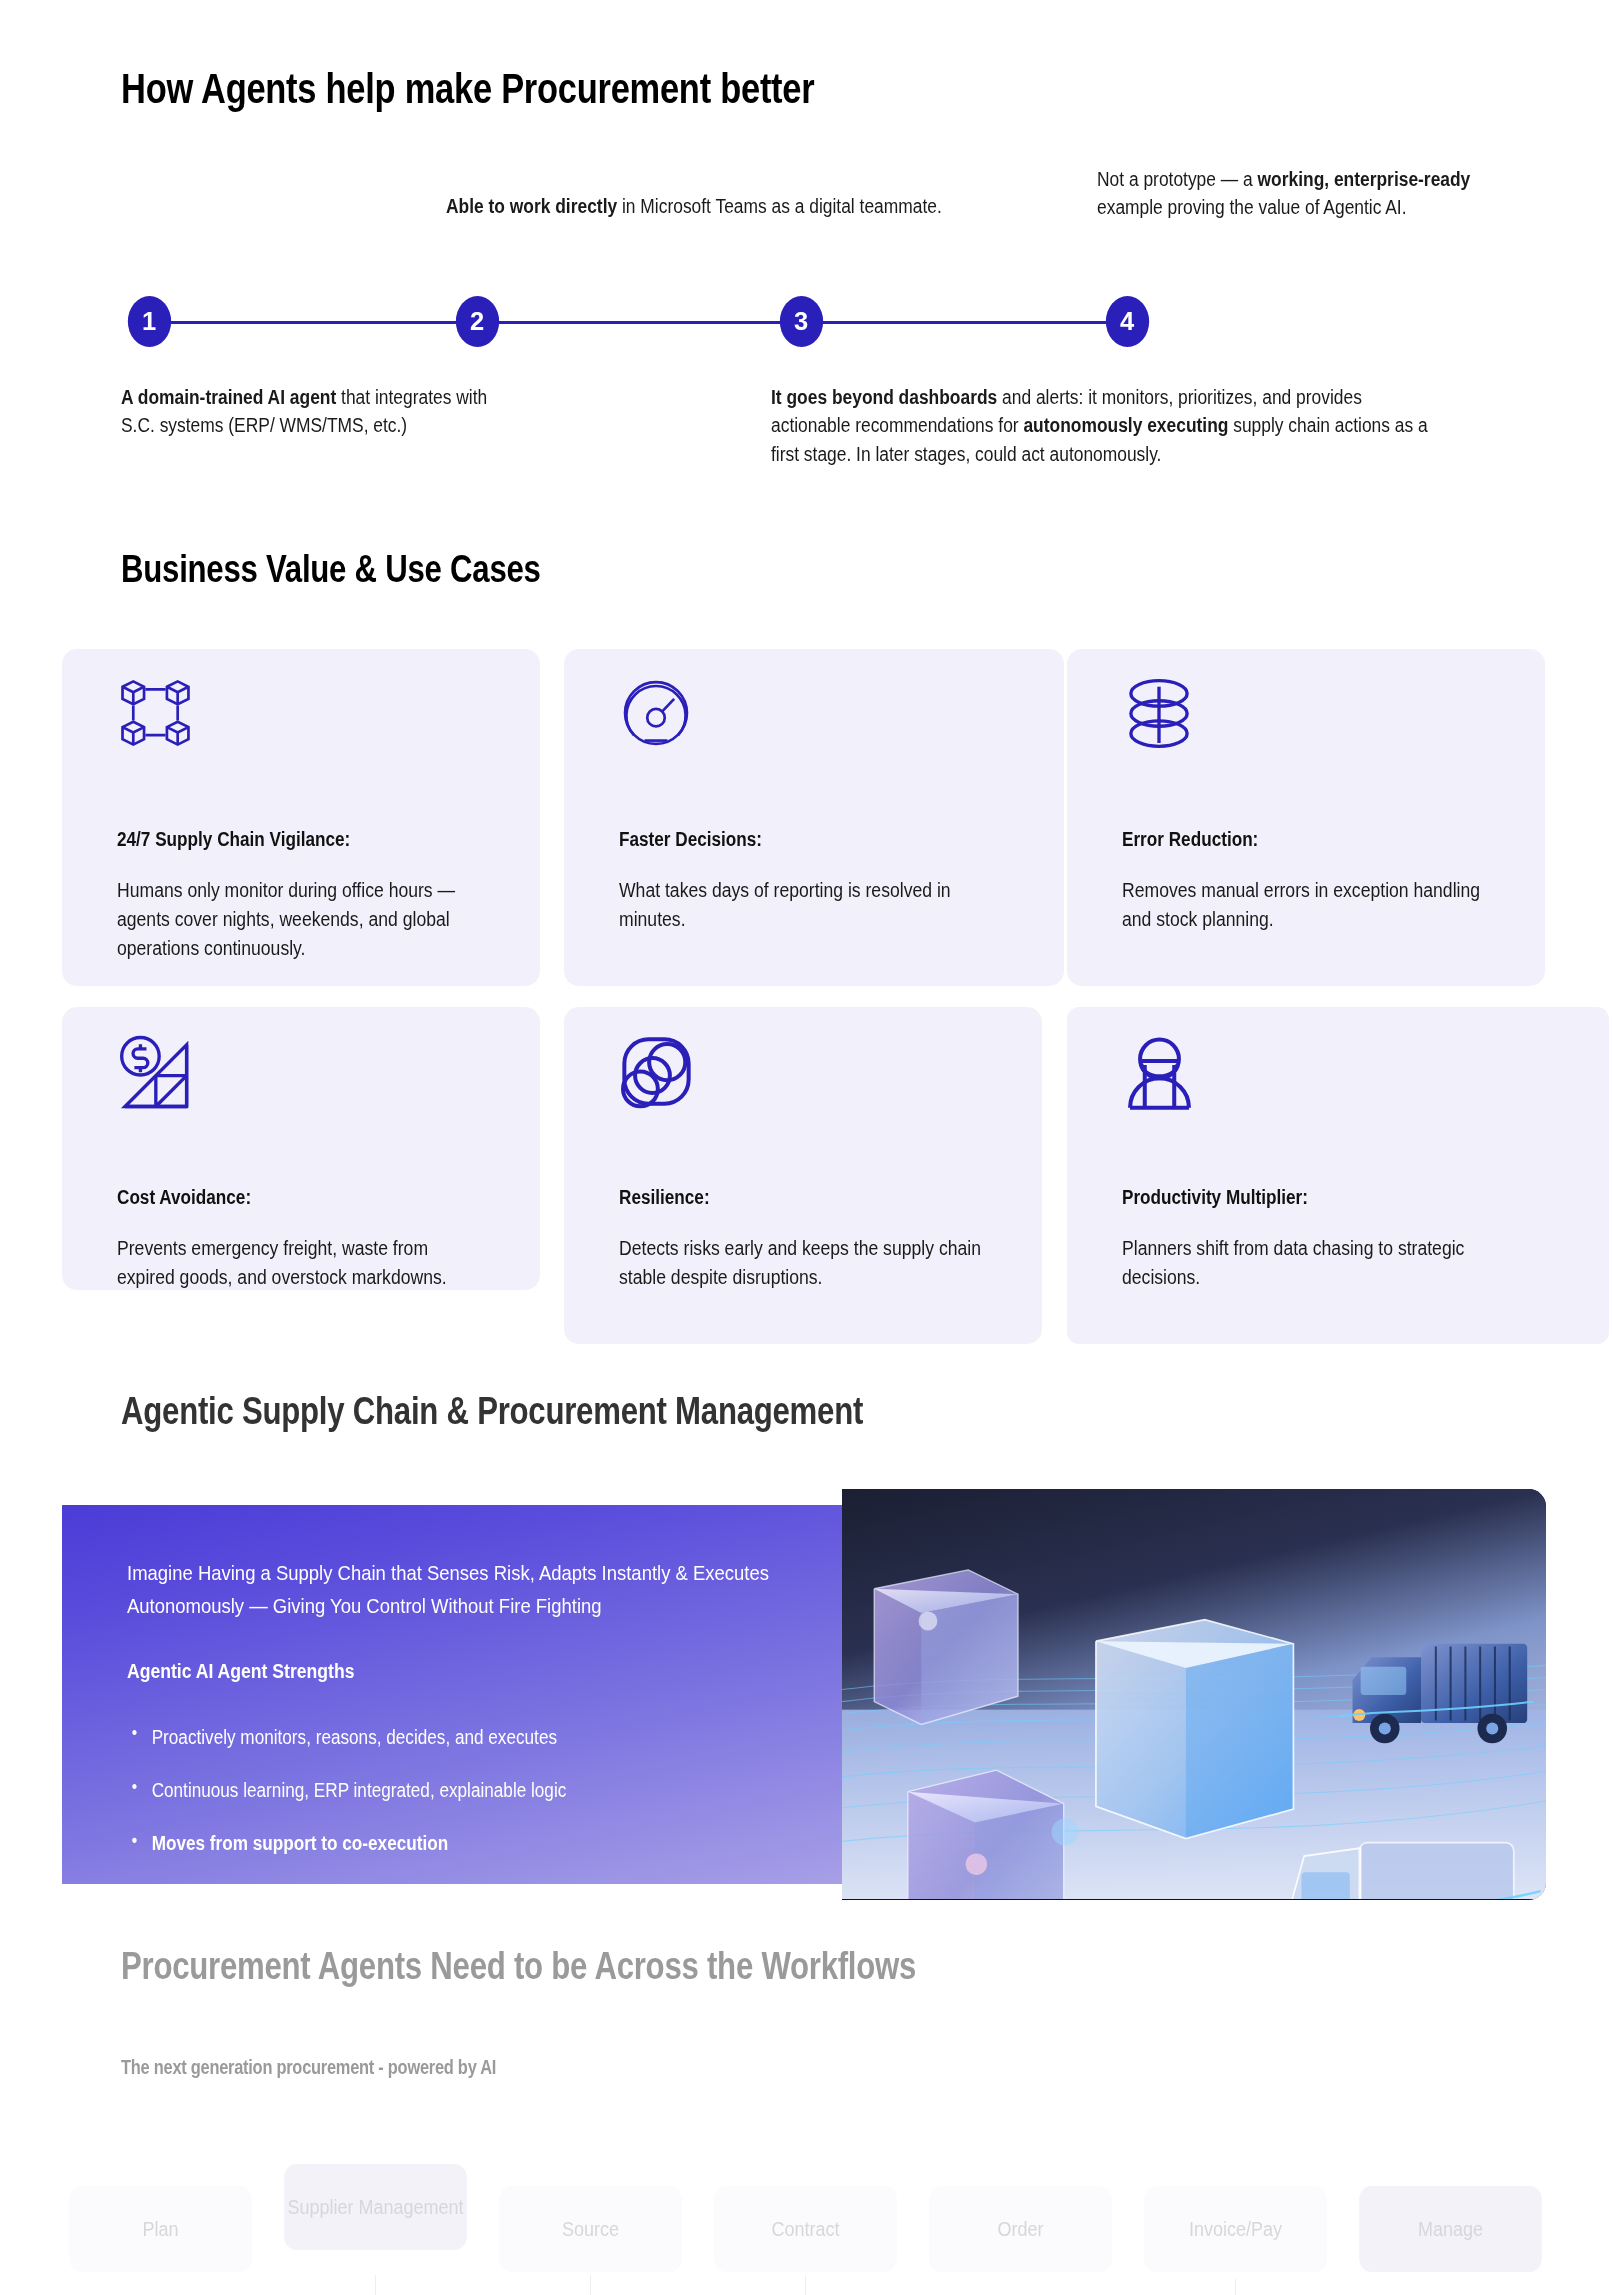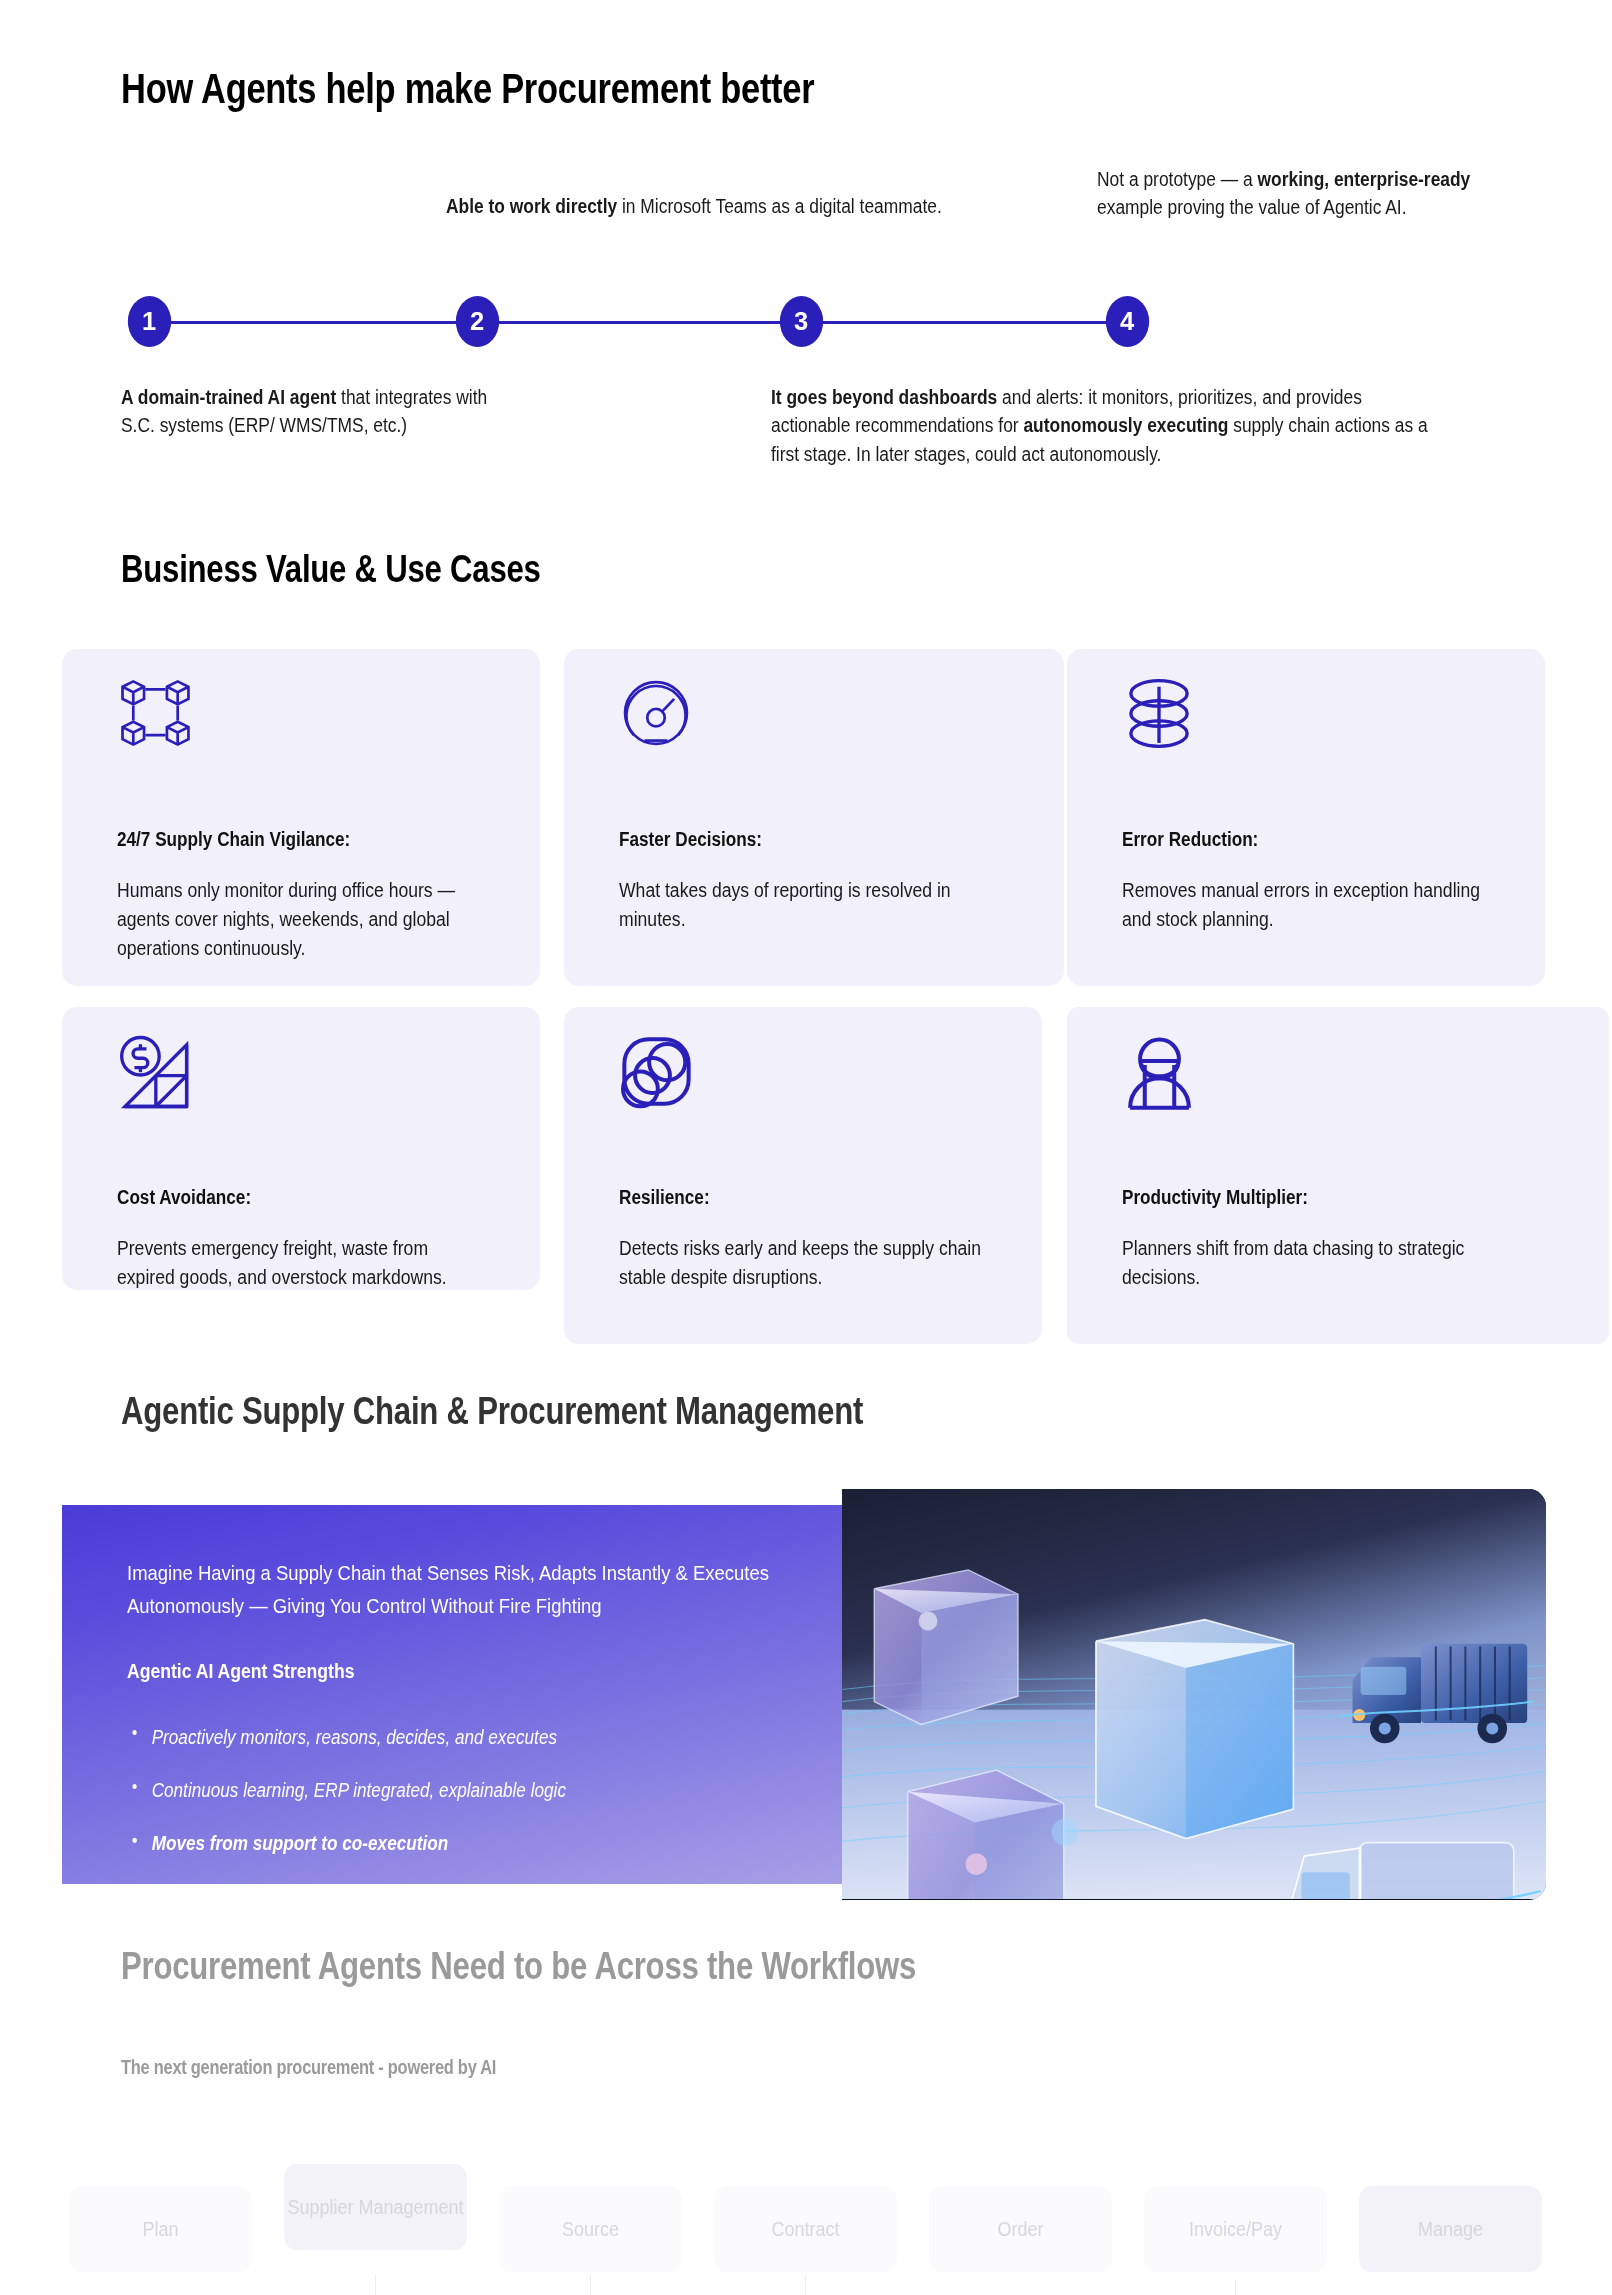--- a/index.html
+++ b/index.html
@@ -106,21 +106,21 @@
     width: 793px;
   }
   .banner-sub {
     color: #fff;
     font-weight: 700;
     font-size: 20px;
     margin-top: 38px;
     transform: scaleX(0.88);
     transform-origin: left top;
   }
-  .banner-list { margin-top: 41px; list-style: none; font-style: italic; }
+  .banner-list { margin-top: 41px; list-style: none; }
   .banner-list li {
     color: #fff;
     font-size: 19.5px;
     line-height: 1.35;
     margin-bottom: 27px;
     padding-left: 28px;
     position: relative;
     transform: scaleX(0.88);
     transform-origin: left top;
     width: 806px;

